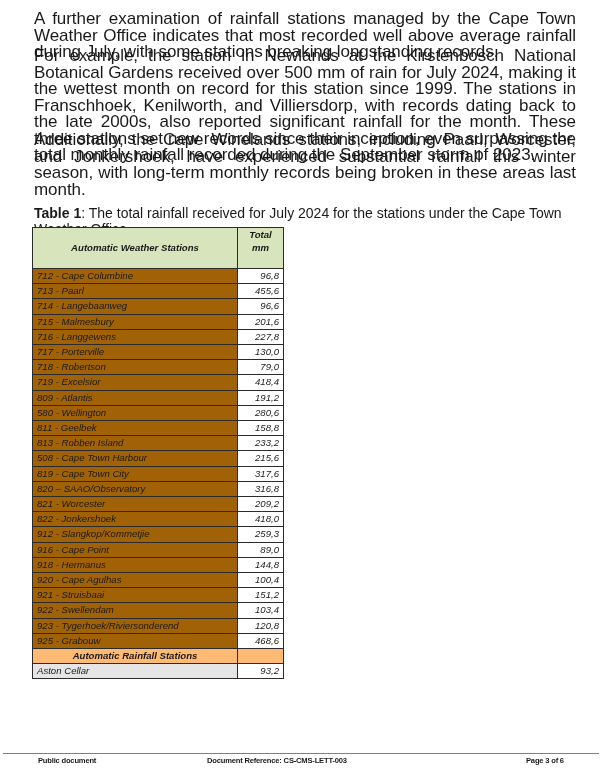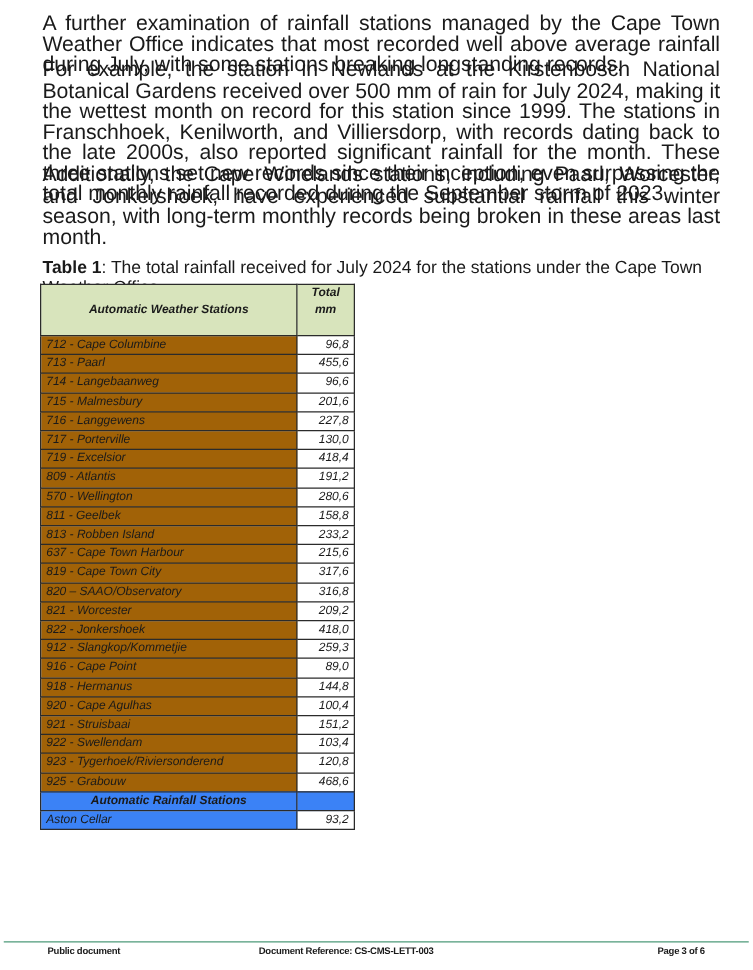--- a/index.html
+++ b/index.html
@@ -13,22 +13,22 @@
   .caption { position: absolute; left: 34px; top: 205px; font-size: 14px; margin: 0; }
   .caption b { font-weight: bold; }
   table { position: absolute; left: 32px; top: 227px; border-collapse: collapse;
           font-size: 9.6px; font-style: italic; }
   td, th { border: 1px solid #2b2b2b; padding: 0 4px; height: 14.2px; line-height: 14.2px; }
   th { font-weight: bold; background: #d8e4bc; }
   th.name { width: 196px; text-align: center; }
   th.val { width: 37px; text-align: center; line-height: 12.5px; padding-top: 1px; padding-bottom: 14px; }
   td.name { background: #a16207; text-align: left; }
   td.val { background: #ffffff; text-align: right; }
-  tr.sub td { background: #3b82f6; font-weight: bold; text-align: center; }
-  tr.rain td.name { background: #3b82f6; }
+  tr.sub td { background: #fdba74; font-weight: bold; text-align: center; }
+  tr.rain td.name { background: #e5e5e5; }
   .footer-line { position: absolute; left: 3px; top: 753px; width: 596px; height: 1px; background: #4e9a7a; }
   .footer { position: absolute; top: 756px; font-size: 7.6px; font-weight: bold; letter-spacing: -0.2px; }
   .f1 { left: 38px; }
   .f2 { left: 207px; }
   .f3 { left: 526px; }
 </style>
 </head>
 <body>
 
 <p class="para p1">A further examination of rainfall stations managed by the Cape Town Weather Office indicates that most recorded well above average rainfall during July, with some stations breaking longstanding records.</p>
@@ -63,41 +63,45 @@
       </tr>
       <tr>
         <td class="name">716 - Langgewens</td>
         <td class="val">227,8</td>
       </tr>
       <tr>
         <td class="name">717 - Porterville</td>
         <td class="val">130,0</td>
       </tr>
       <tr>
+        <td class="name">718 - Robertson</td>
+        <td class="val">79,0</td>
+      </tr>
+      <tr>
         <td class="name">719 - Excelsior</td>
         <td class="val">418,4</td>
       </tr>
       <tr>
         <td class="name">809 - Atlantis</td>
         <td class="val">191,2</td>
       </tr>
       <tr>
-        <td class="name">570 - Wellington</td>
+        <td class="name">580 - Wellington</td>
         <td class="val">280,6</td>
       </tr>
       <tr>
         <td class="name">811 - Geelbek</td>
         <td class="val">158,8</td>
       </tr>
       <tr>
         <td class="name">813 - Robben Island</td>
         <td class="val">233,2</td>
       </tr>
       <tr>
-        <td class="name">637 - Cape Town Harbour</td>
+        <td class="name">508 - Cape Town Harbour</td>
         <td class="val">215,6</td>
       </tr>
       <tr>
         <td class="name">819 - Cape Town City</td>
         <td class="val">317,6</td>
       </tr>
       <tr>
         <td class="name">820 – SAAO/Observatory</td>
         <td class="val">316,8</td>
       </tr>

